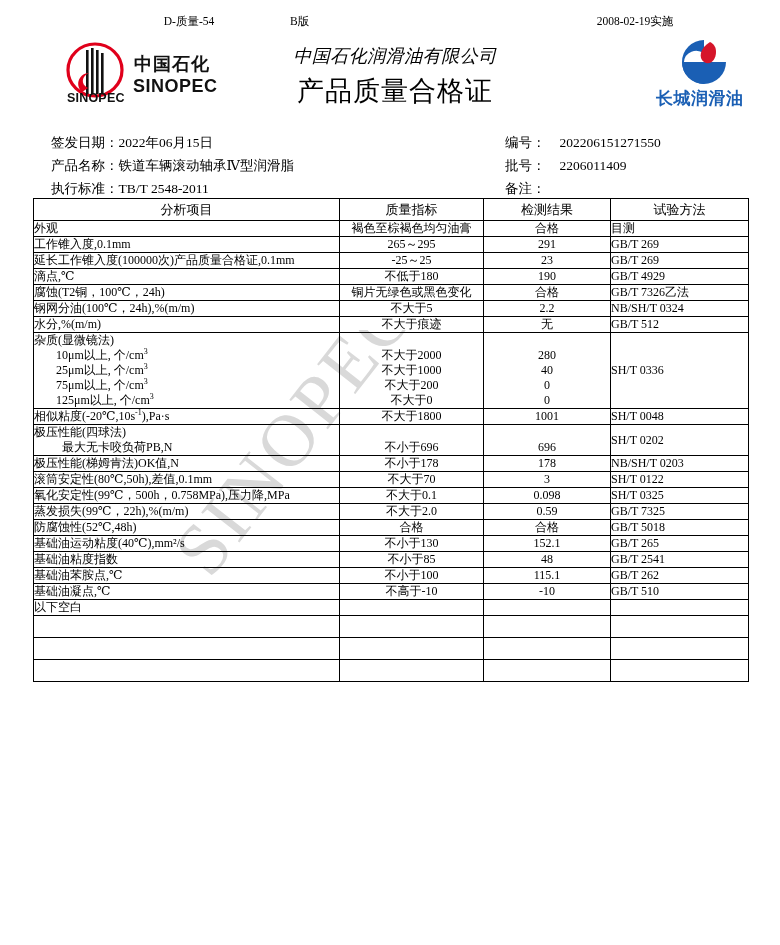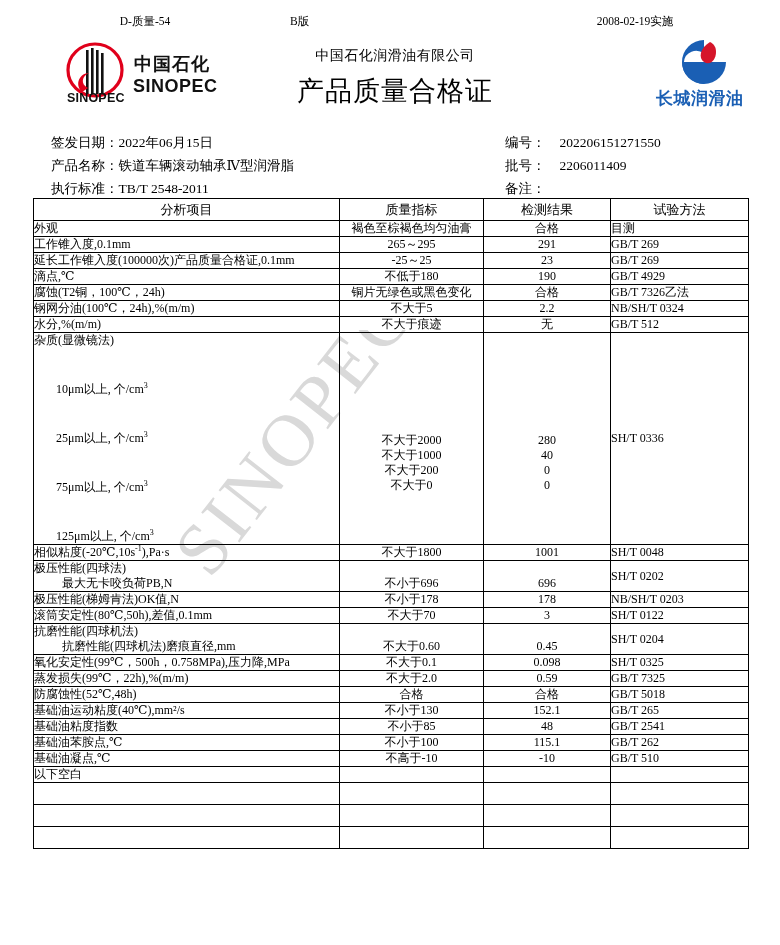--- a/index.html
+++ b/index.html
@@ -38,21 +38,21 @@
   
   .topbar {
     position: absolute;
     top: 14px;
     left: 0;
     width: 780px;
     height: 16px;
     font-size: 11.5px;
   }
   .topbar .tb-left {
-    position: absolute; left: 0; width: 290px; text-align: center;
+    position: absolute; left: 0; width: 290px; text-align: center; padding-left: 44px;
   }
   .topbar .tb-mid {
     position: absolute; left: 290px; width: 200px; text-align: left;
   }
   .topbar .tb-right {
     position: absolute; left: 490px; width: 290px; text-align: center;
   }
 
   
   .logo-sinopec {
@@ -69,24 +69,25 @@
   }
   .logo-greatwall svg { width: 136px; height: 72px; }
 
   .title-block {
     position: absolute;
     left: 230px; top: 42px;
     width: 330px;
     text-align: center;
   }
   .title-line1 {
-    font-size: 14px;
+    font-size: 18px;
     letter-spacing: 0.5px;
     line-height: 28px;
     white-space: nowrap;
+    font-style: italic;
   }
   .title-line2 {
     font-size: 27px;
     letter-spacing: 1px;
     line-height: 34px;
     margin-top: 4px;
     white-space: nowrap;
   }
 
   
@@ -153,21 +154,21 @@
     line-height: 15px;
   }
   .cell-method {
     text-align: left;
     padding: 2px 2px 2px 4px;
     line-height: 15px;
     vertical-align: top;
   }
   .cell-method.mid { vertical-align: middle; }
   .indent1 { padding-left: 28px; display: block; }
-  .indent2 { padding-left: 22px; display: block; margin-top: 34px; }
+  .indent2 { padding-left: 22px; display: block; }
   sup { font-size: 8px; vertical-align: super; line-height: 0; }
   .row-empty td { height: 21px; }
 </style>
 </head>
 <body>
 
 <div class="watermark">
   <svg viewBox="0 0 460 330" xmlns="http://www.w3.org/2000/svg">
     <text x="60" y="250" transform="rotate(-52 60 250)" font-family="Liberation Serif, serif" font-size="74" fill="#d9d9d9" letter-spacing="4">SINOPEC</text>
   </svg>
@@ -348,32 +349,20 @@
           <td class="cell-result">178</td>
           <td class="cell-method mid">NB/SH/T 0203</td>
         </tr>
         <tr>
           <td class="cell-item">滚筒安定性(80℃,50h),差值,0.1mm</td>
           <td class="cell-spec">不大于70</td>
           <td class="cell-result">3</td>
           <td class="cell-method mid">SH/T 0122</td>
         </tr>
         <tr>
-          <td class="cell-item">抗磨性能(四球机法)<span class="indent1">抗磨性能(四球机法)磨痕直径,mm</span></td>
-          <td class="cell-spec">
-            <div>&nbsp;</div>
-            <div>不大于0.60</div>
-          </td>
-          <td class="cell-result">
-            <div>&nbsp;</div>
-            <div>0.45</div>
-          </td>
-          <td class="cell-method">SH/T 0204</td>
-        </tr>
-        <tr>
           <td class="cell-item">氧化安定性(99℃，500h，0.758MPa),压力降,MPa</td>
           <td class="cell-spec">不大于0.1</td>
           <td class="cell-result">0.098</td>
           <td class="cell-method mid">SH/T 0325</td>
         </tr>
         <tr>
           <td class="cell-item">蒸发损失(99℃，22h),%(m/m)</td>
           <td class="cell-spec">不大于2.0</td>
           <td class="cell-result">0.59</td>
           <td class="cell-method mid">GB/T 7325</td>

